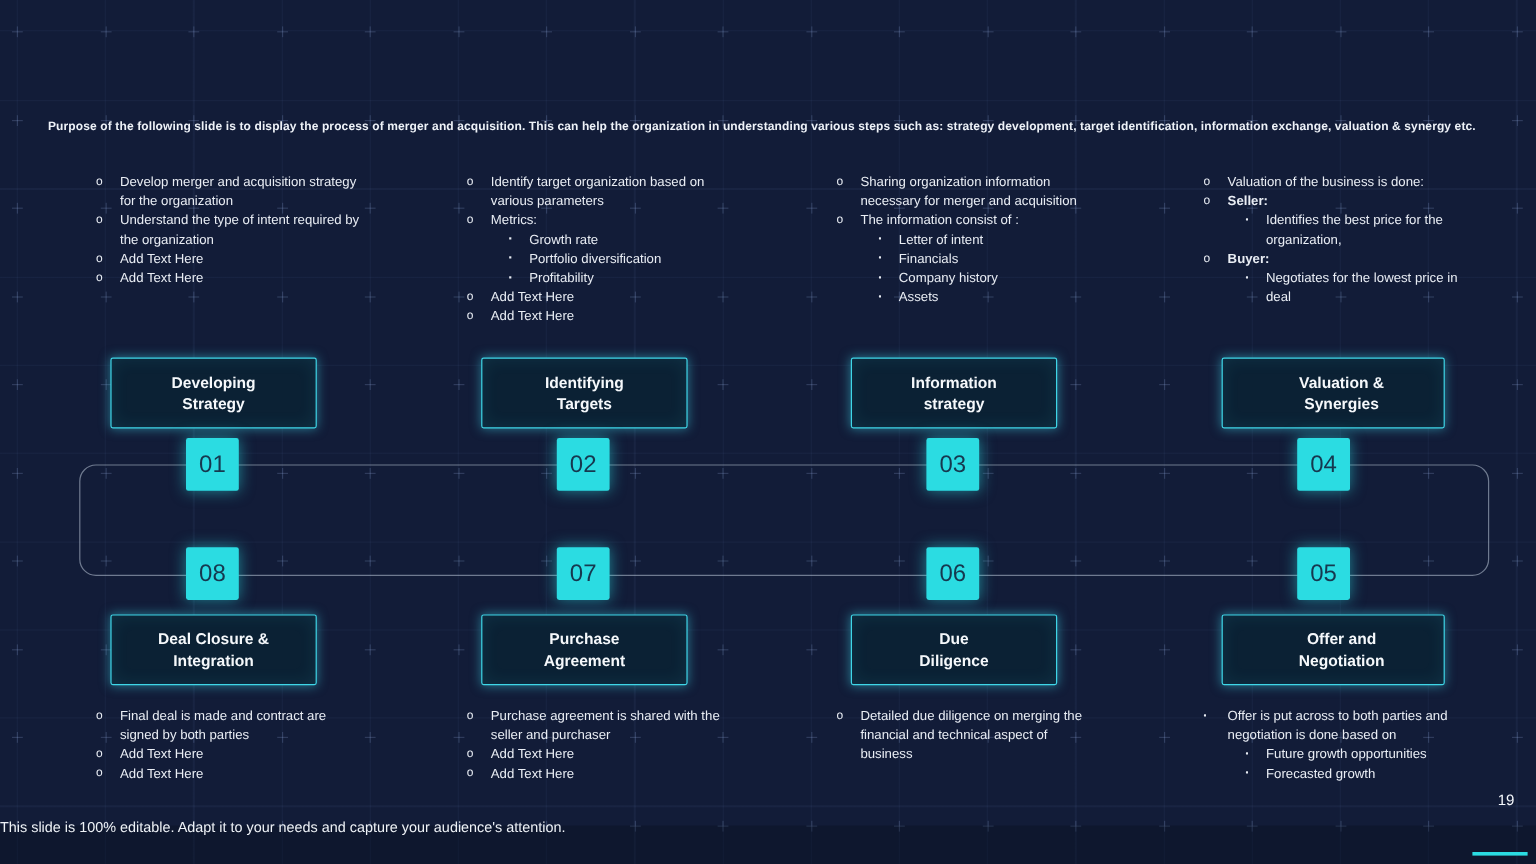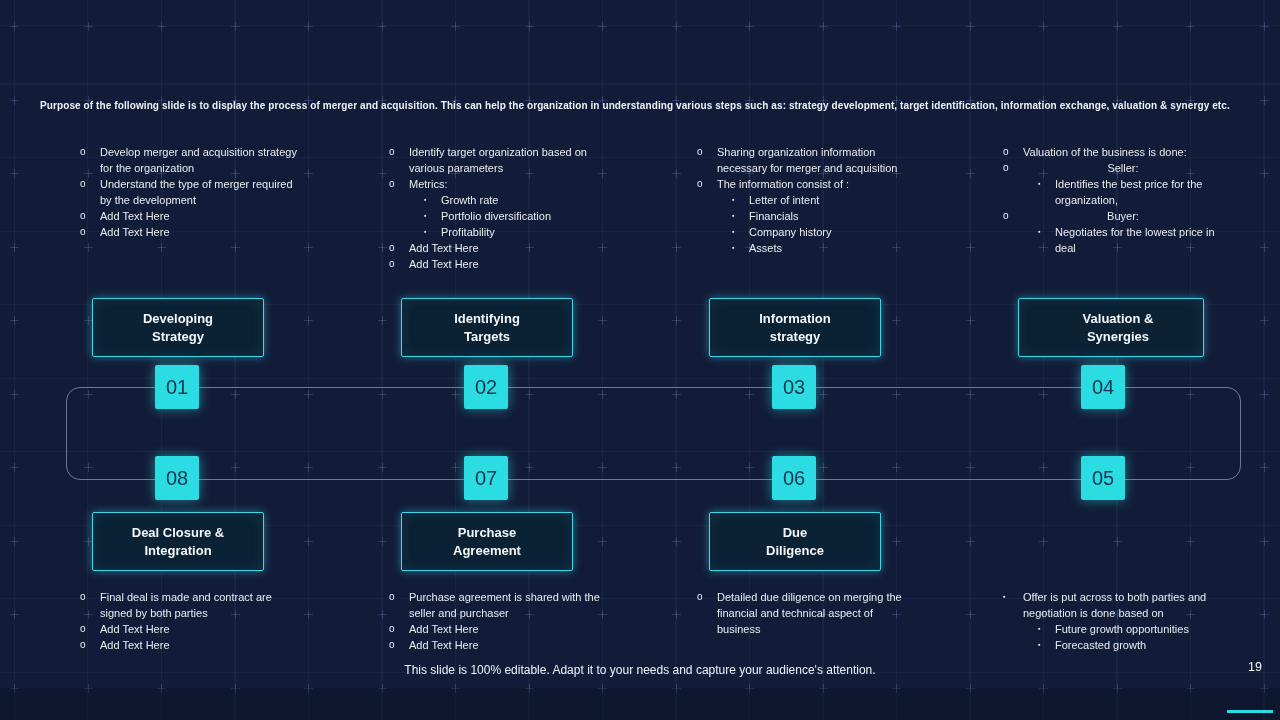--- a/index.html
+++ b/index.html
@@ -21,41 +21,41 @@
 
   .notes{position:absolute;width:220px;font-size:11px;line-height:16px;color:#e9edf4;}
   .notes.c1{left:80px;} .notes.c2{left:389px;} .notes.c3{left:697px;} .notes.c4{left:1003px;}
   .notes.rtop{top:144px;} .notes.rbottom{top:589px;}
   .note-item{display:flex;align-items:flex-start;}
   .note-item.lvl2{padding-left:35px;}
   .marker{flex:0 0 20px;font-size:10px;}
   .note-item.lvl2 .marker{flex:0 0 17px;}
   .marker.sq{font-size:7px;line-height:16px;}
   .note-text{flex:1;}
-  .note-text.bold{font-weight:400;text-align:center;}
+  .note-text.bold{font-weight:700;}
 
   .loop{position:absolute;left:66px;top:387px;width:1173px;height:91px;
         border:1px solid rgba(214,226,240,.48);border-radius:14px;}
 
   .stepbox{position:absolute;width:170px;height:57px;display:flex;align-items:center;
         justify-content:center;text-align:center;font-weight:700;font-size:13px;line-height:18px;
         color:#f5f8fb;background:#0b2134;border:1px solid #3fd6e8;border-radius:2px;
         box-shadow:0 0 9px rgba(62,214,232,.5), inset 0 0 14px rgba(62,214,232,.10);
         white-space:pre-line;}
   .stepbox.c1{left:92px;} .stepbox.c2{left:401px;} .stepbox.c3{left:709px;} .stepbox.c4{left:1018px;padding-left:14px;}
   .stepbox.rtop{top:298px;} .stepbox.rbottom{top:512px;}
 
   .num{position:absolute;width:44px;height:44px;background:#2bdce2;display:flex;align-items:center;
         justify-content:center;font-size:20px;color:#16384f;border-radius:2px;
         box-shadow:0 0 12px rgba(43,220,226,.55);}
   .num.c1{left:155px;} .num.c2{left:464px;} .num.c3{left:772px;} .num.c4{left:1081px;}
   .num.rtop{top:365px;} .num.rbottom{top:456px;}
 
   .footer-strip{position:absolute;left:0;right:0;bottom:0;height:32px;background:rgba(4,9,20,.28);}
-  .footer{position:absolute;left:0;right:0;top:663px;text-align:center;font-size:12px;
+  .footer{position:absolute;left:0;right:0;top:682px;text-align:left;font-size:12px;
         font-weight:500;color:#eef2f7;}
   .page-num{position:absolute;right:18px;top:660px;font-size:12.5px;color:#f4f7fb;}
   .page-bar{position:absolute;left:1227px;top:710px;width:46px;height:3px;background:#2bdce2;}
 </style>
 </head>
 <body>
 
 <div class="slide">
   <div class="grid-bg">
       <div class="cross" style="left: 10px; top: 22px;"></div>
@@ -242,21 +242,21 @@
 
   <p class="subtitle">Purpose of the following slide is to display the process of merger and acquisition. This can help the organization in understanding various steps such as: strategy development, target identification, information exchange, valuation &amp; synergy etc.</p>
 
   <div class="notes rtop c1">
     <div class="note-item">
         <span class="marker">o</span>
         <span class="note-text">Develop merger and acquisition strategy for the organization</span>
       </div>
     <div class="note-item">
         <span class="marker">o</span>
-        <span class="note-text">Understand the type of merger required by the development</span>
+        <span class="note-text">Understand the type of intent required by the organization</span>
       </div>
     <div class="note-item">
         <span class="marker">o</span>
         <span class="note-text">Add Text Here</span>
       </div>
     <div class="note-item">
         <span class="marker">o</span>
         <span class="note-text">Add Text Here</span>
       </div>
   </div>
@@ -361,20 +361,22 @@
   <div class="num rbottom c2">07</div>
   <div class="num rbottom c3">06</div>
   <div class="num rbottom c4">05</div>
 
   <div class="stepbox rbottom c1">Deal Closure &amp;
 Integration</div>
   <div class="stepbox rbottom c2">Purchase
 Agreement</div>
   <div class="stepbox rbottom c3">Due
 Diligence</div>
+  <div class="stepbox rbottom c4">Offer and
+Negotiation</div>
 
   <div class="notes rbottom c1">
     <div class="note-item">
         <span class="marker">o</span>
         <span class="note-text">Final deal is made and contract are signed by both parties</span>
       </div>
     <div class="note-item">
         <span class="marker">o</span>
         <span class="note-text">Add Text Here</span>
       </div>

